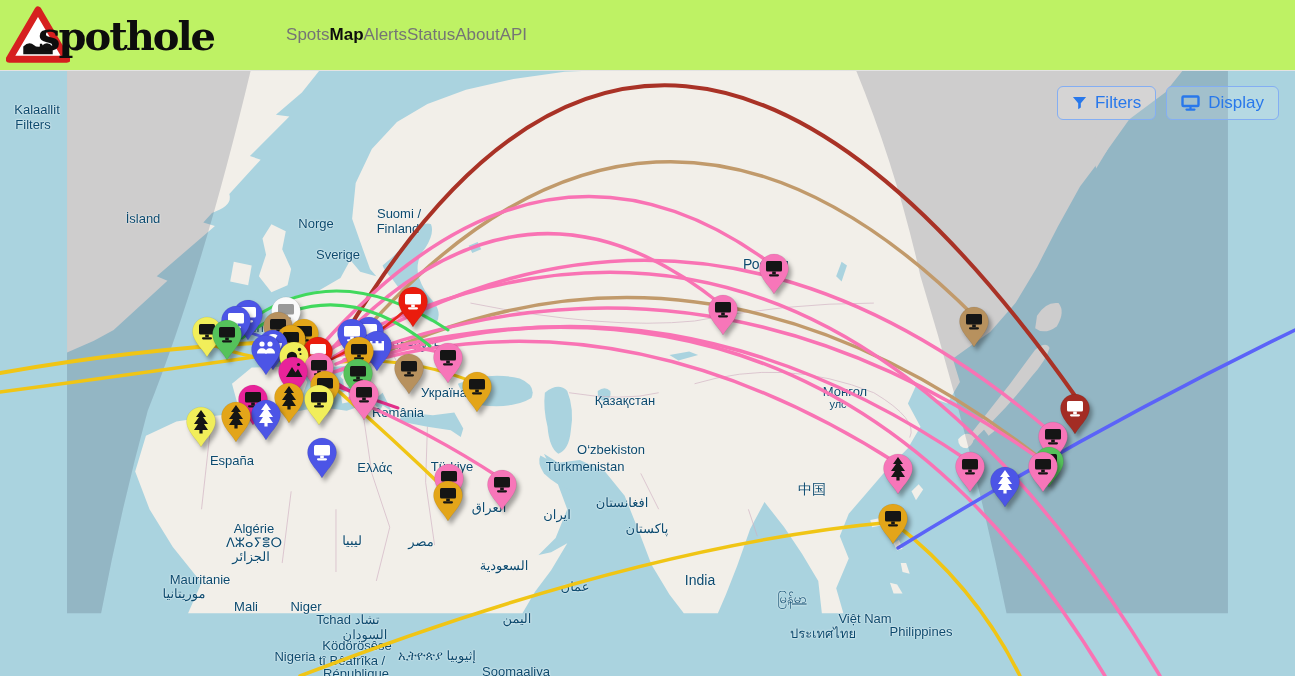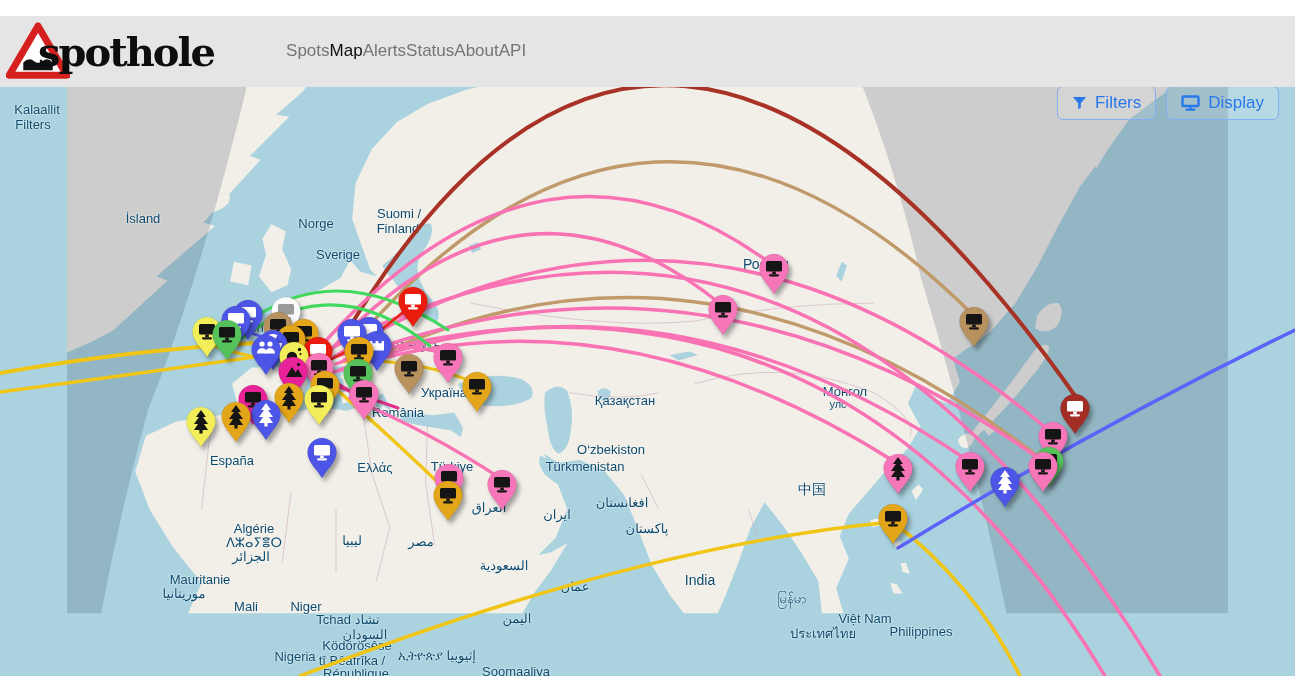--- a/index.html
+++ b/index.html
@@ -1,24 +1,24 @@
 <!DOCTYPE html>
 <html><head>
 <meta charset="utf-8">
 <style>
   html,body{margin:0;padding:0;background:#fff;}
   body{width:1295px;height:676px;overflow:hidden;font-family:"Liberation Sans",sans-serif;position:relative;}
   
-  .header{position:absolute;left:0;top:16px;width:1295px;height:70px;background:#e5e5e5;border-bottom:1px solid #e3e3e3;display:flex;align-items:center;z-index:50;}
+  .header{position:absolute;left:0;top:0;width:1295px;height:70px;background:#bef264;border-bottom:1px solid #e3e3e3;display:flex;align-items:center;z-index:50;}
   .logo{display:flex;align-items:center;margin-left:6px;}
   .logo-tri{width:64px;height:60px;flex:0 0 auto;}
   .brand{font-family:"DejaVu Serif",serif;font-weight:800;font-size:40px;color:#0d0d0d;letter-spacing:-2px;margin-left:-32px;position:relative;z-index:2;}
   .nav{display:flex;margin-left:72px;list-style:none;padding:0;}
   .nav-item{font-size:17px;color:#757575;cursor:pointer;}
-  .nav-item.active{color:#0d0d0d;font-weight:normal;}
+  .nav-item.active{color:#0d0d0d;font-weight:bold;}
   
   .map{position:absolute;left:0;top:70px;width:1295px;height:606px;background:#aad3df;overflow:hidden;}
   .map svg.base{position:absolute;left:0;top:0;}
   .map-label{position:absolute;transform:translate(-50%,-50%);color:#0c4a6e;font-size:13px;white-space:nowrap;text-shadow:0 0 2px rgba(255,255,255,.85),0 0 2px rgba(255,255,255,.6);pointer-events:none;}
   .pin{position:absolute;width:30px;height:44px;filter:drop-shadow(3px 4px 2px rgba(0,0,0,.33));cursor:pointer;}
   
   .map-controls{position:absolute;top:16px;right:16px;display:flex;gap:10px;z-index:40;}
   .ctrl-btn{display:flex;align-items:center;gap:8px;padding:6px 14px;border:1px solid #84aef3;border-radius:6px;color:#2878eb;font-size:17px;background:rgba(255,255,255,.14);cursor:pointer;}
   .ctrl-btn svg{display:block;}
 </style>
@@ -158,21 +158,21 @@
       <span class="map-label" style="left: 356px; top: 603px;">République</span>
       <span class="map-label" style="left: 437px; top: 586px;">ኢትዮጵያ إثيوبيا</span>
       <span class="map-label" style="left: 516px; top: 601px;">Soomaaliya</span>
       <span class="map-label" style="left: 232px; top: 390px;">España</span>
       <span class="map-label" style="left: 700px; top: 510px; font-size: 14px;">India</span>
       <span class="map-label" style="left: 812px; top: 420px; font-size: 14px;">中国</span>
       <span class="map-label" style="left: 845px; top: 321px;">Монгол</span>
       <span class="map-label" style="left: 838px; top: 334px; font-size: 11px;">улс</span>
       <span class="map-label" style="left: 865px; top: 548px;">Việt Nam</span>
       <span class="map-label" style="left: 823px; top: 563px;">ประเทศไทย</span>
-      <span class="map-label" style="left: 792px; top: 529px;">မြန်မာ</span>
+      <span class="map-label" style="left: 792px; top: 529px; text-decoration: underline;">မြန်မာ</span>
       <span class="map-label" style="left: 921px; top: 561px;">Philippines</span>
     </div>
 
   <svg class="base" id="arcs" width="1295" height="606" viewBox="0 70 1295 606">
       <path d="M345,335 Q660,-195 1078,400" stroke="#a93226" stroke-width="4" fill="none" stroke-linecap="round"></path>
       <path d="M348,350 Q650,-10 976,318" stroke="#c19a6b" stroke-width="3.5" fill="none" stroke-linecap="round"></path>
       <path d="M352,368 Q700,190 1045,462" stroke="#c19a6b" stroke-width="3.5" fill="none" stroke-linecap="round"></path>
       <path d="M0,373 Q130,350 255,343" stroke="#f0c515" stroke-width="4" fill="none" stroke-linecap="round"></path>
       <path d="M0,392 Q150,372 268,355" stroke="#f0c515" stroke-width="3.5" fill="none" stroke-linecap="round"></path>
       <path d="M335,388 Q392,438 448,492" stroke="#f0c515" stroke-width="3.5" fill="none" stroke-linecap="round"></path>

